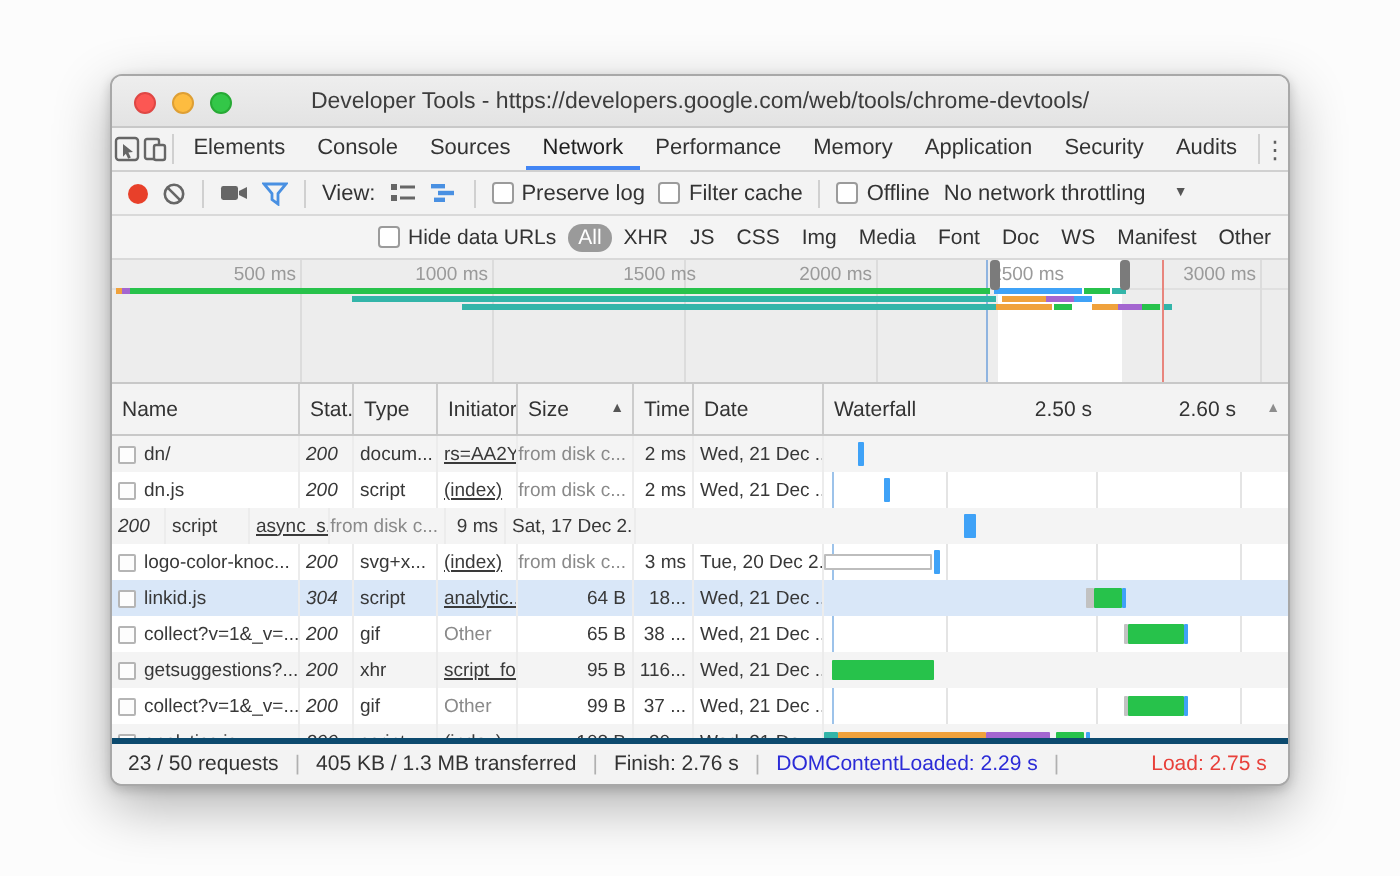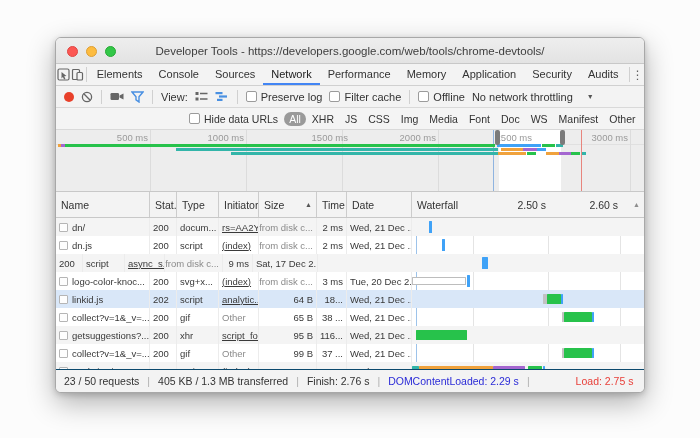--- a/index.html
+++ b/index.html
@@ -73,36 +73,36 @@
   .scroll-arrow { position:absolute; right:4px; font-size:7px; color:#8d8d8d; }
 
   
   .grid-body { flex:1; background:#fff; position:relative; overflow:hidden; }
   .body-grid { position:absolute; top:0; bottom:0; width:1px; background:#e4e4e4; z-index:0; }
   .body-dcl { position:absolute; top:0; bottom:0; width:1px; background:#9dc3ea; z-index:0; }
   .row { height:18px; display:flex; font-size:9.5px; color:#383838; position:relative; z-index:1; }
   .row:nth-child(odd) { background:#f4f4f4; }
   .row.selected { background:#d9e7f8 !important; }
   .cell { border-right:1px solid #ececec; display:flex; align-items:center; padding:0 3px; white-space:nowrap; overflow:hidden; }
-  .cl-name{width:94px; gap:4px;} .cl-status{width:27px;} .cl-type{width:42px;} .cl-initiator{width:40px;}
+  .cl-name{width:94px; gap:4px;} .cl-status{width:27px;font-style:italic;} .cl-type{width:42px;} .cl-initiator{width:40px;}
   .cl-size{width:58px; justify-content:flex-end;} .cl-time{width:30px; justify-content:flex-end;}
   .cl-date{width:65px;} .cl-waterfall{flex:1; border-right:none; position:relative; padding:0; overflow:visible;}
   .file-ico { width:9px; height:9px; border:1px solid #b5b5b5; background:#fdfdfd; border-radius:1px; flex:0 0 9px; }
   .init-link { text-decoration:underline; color:#3a3a3a; }
   .init-plain { color:#8a8a8a; }
   .muted { color:#8a8a8a; }
   .wb { position:absolute; top:4px; height:10px; z-index:2; border-radius:0.5px; }
   .b-green{background:#27c24b;} .b-orange{background:#f0a23c;} .b-purple{background:#a466d0;}
   .b-teal{background:#33b5a9;} .b-gray{background:#c2c2c2;}
   .b-blue{background:#3fa2f7;}
   .b-thinblue{background:#3fa2f7; top:3px; height:12px;}
   .b-outline{background:#fff; border:1px solid #bdbdbd; top:5px; height:8px;}
 
   
-  .statusbar { height:23px; flex:0 0 23px; background:#f3f3f3; border-top:1px solid #0c4a6e;
+  .statusbar { height:23px; flex:0 0 23px; background:#f3f3f3; border-top:3px solid #0c4a6e;
     display:flex; align-items:center; font-size:10.5px; color:#333; padding-left:8px; gap:8px; white-space:nowrap; }
   .sb-sep { color:#b0b0b0; }
   .sb-dcl { color:#2b2bd7; }
   .sb-load { color:#e8403a;margin-left:38px; }
 
   svg { display:block; }
 </style>
 </head>
 <body>
 
@@ -411,21 +411,21 @@
           <span class="wb b-outline" style="left: 0px; width: 54px;"></span>
           <span class="wb b-thinblue" style="left: 55px; width: 3px;"></span>
         </div>
   </div>
       <div class="row selected">
     <div class="cell cl-name">
           <span class="file-ico"></span>
           <span class="t-name">linkid.js</span>
         </div>
     <div class="cell cl-status">
-          <span class="t-status">202</span>
+          <span class="t-status">304</span>
         </div>
     <div class="cell cl-type">
           <span class="t-type">script</span>
         </div>
     <div class="cell cl-initiator">
           <span class="t-init init-link">analytic...</span>
         </div>
     <div class="cell cl-size">
           <span class="t-size">64 B</span>
         </div>

